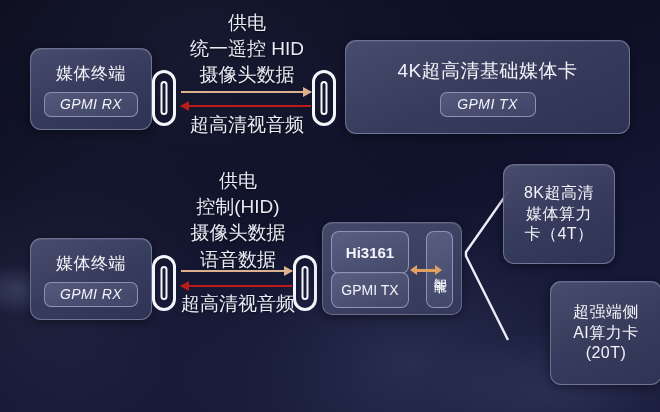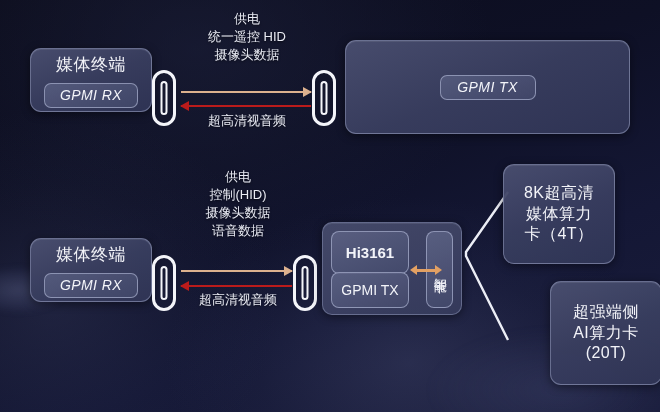--- a/index.html
+++ b/index.html
@@ -67,21 +67,21 @@
     color: #f3f4f9;
     display: flex;
     align-items: center;
     justify-content: center;
     white-space: nowrap;
     letter-spacing: 0.4px;
     font-style: italic;
   }
 
   
-  .terminal { width: 122px; height: 64px; gap: 7px; }
+  .terminal { width: 122px; height: 82px; gap: 7px; }
   .terminal .card-title { font-size: 17px; }
   .terminal .pill { width: 94px; height: 25px; font-size: 14px; }
   #terminal-top  { left: 30px;  top: 48px; }
   #terminal-bot  { left: 30px;  top: 238px; }
 
   
   #media-card-4k { left: 345px; top: 40px; width: 285px; height: 94px; gap: 8px; }
   #media-card-4k .card-title { font-size: 19px; }
   #media-card-4k .pill { width: 96px; height: 25px; font-size: 14px; }
 
@@ -185,21 +185,21 @@
     width: 0; height: 0;
     border-top: 5px solid transparent; border-bottom: 5px solid transparent;
     border-left: 7px solid currentColor;
   }
 
   
   .label-group {
     position: absolute;
     text-align: center;
     color: #e9ebf4;
-    font-size: 13px;
+    font-size: 19px;
     line-height: 1.38;
     white-space: nowrap;
     text-shadow: 0 1px 2px rgba(0,0,0,0.55);
   }
   #labels-top-above { left: 176px; top: 10px;  width: 142px; }
   #label-top-below  { left: 176px; top: 112px; width: 142px; }
   #labels-bot-above { left: 168px; top: 168px; width: 140px; }
   #label-bot-below  { left: 168px; top: 291px; width: 140px; }
 
   .fork { position: absolute; left: 460px; top: 190px; }
@@ -234,20 +234,21 @@
   <div class="arrow-row arrow-left" id="arrow-top-back" style="color:#bb1b1b">
     <div class="arrow-line"></div>
     <div class="arrow-head"></div>
   </div>
 
   <div class="label-group" id="label-top-below">
     <div>超高清视音频</div>
   </div>
 
   <div class="card" id="media-card-4k">
+    <div class="card-title">4K超高清基础媒体卡</div>
     <div class="pill">GPMI TX</div>
   </div>
 
   <div class="card terminal" id="terminal-bot">
     <div class="card-title">媒体终端</div>
     <div class="pill">GPMI RX</div>
   </div>
 
   <div class="port" id="port-bl"></div>
   <div class="port" id="port-br"></div>

